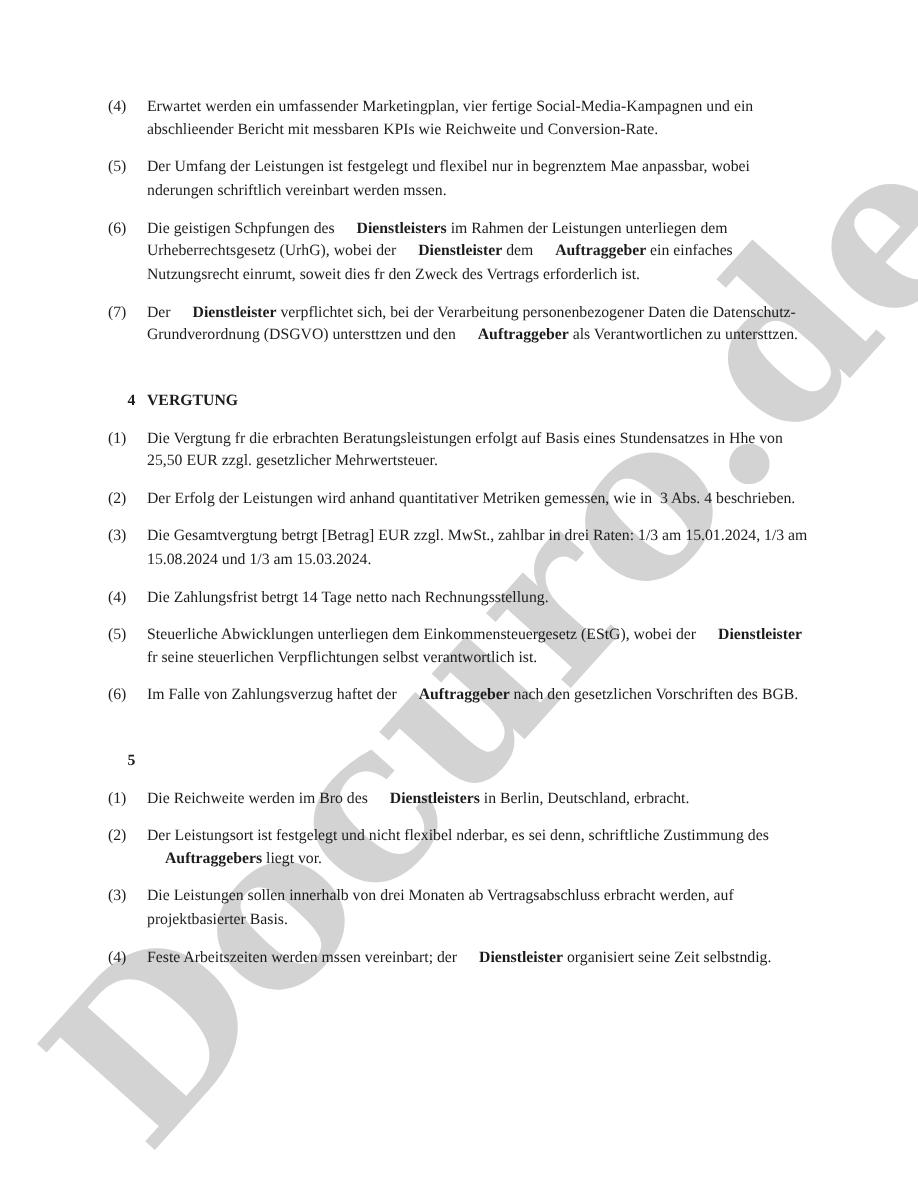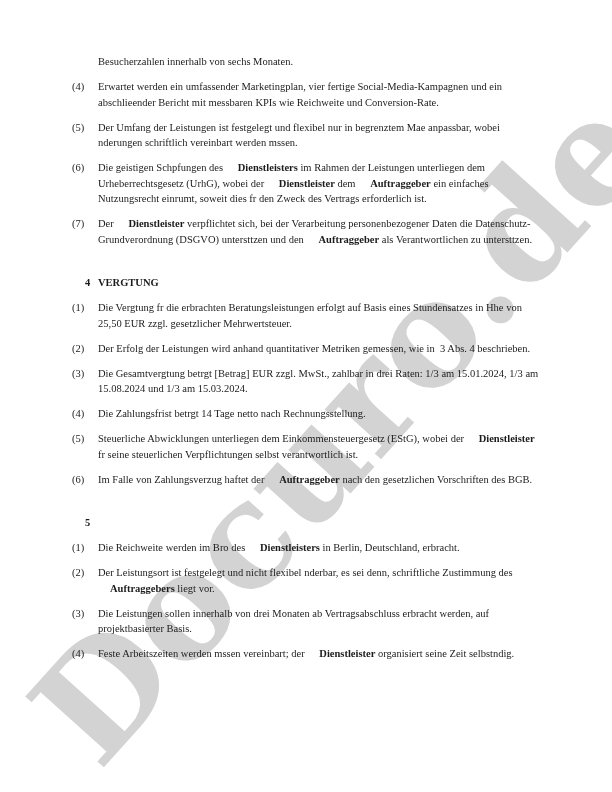--- a/index.html
+++ b/index.html
@@ -44,21 +44,20 @@
   .item-body { margin: 0; flex: 1; }
   .content span { white-space: pre-wrap; }
   .b { font-weight: bold; margin-left: 12px; }
 </style>
 </head>
 <body>
 
 <div class="page">
   <div class="watermark">Docuro.de</div>
   <div class="content">
-    <div class="cont-line">Besucherzahlen innerhalb von sechs Monaten.</div>
     <div id="doc-body">
         <section>
           <div class="item">
             <span class="item-num">(4)</span>
             <p class="item-body"><span>Erwartet werden ein umfassender Marketingplan, vier fertige Social-Media-Kampagnen und ein abschlieender Bericht mit messbaren KPIs wie Reichweite und Conversion-Rate.</span></p>
           </div>
           <div class="item">
             <span class="item-num">(5)</span>
             <p class="item-body"><span>Der Umfang der Leistungen ist festgelegt und flexibel nur in begrenztem Mae anpassbar, wobei nderungen schriftlich vereinbart werden mssen.</span></p>
           </div>

